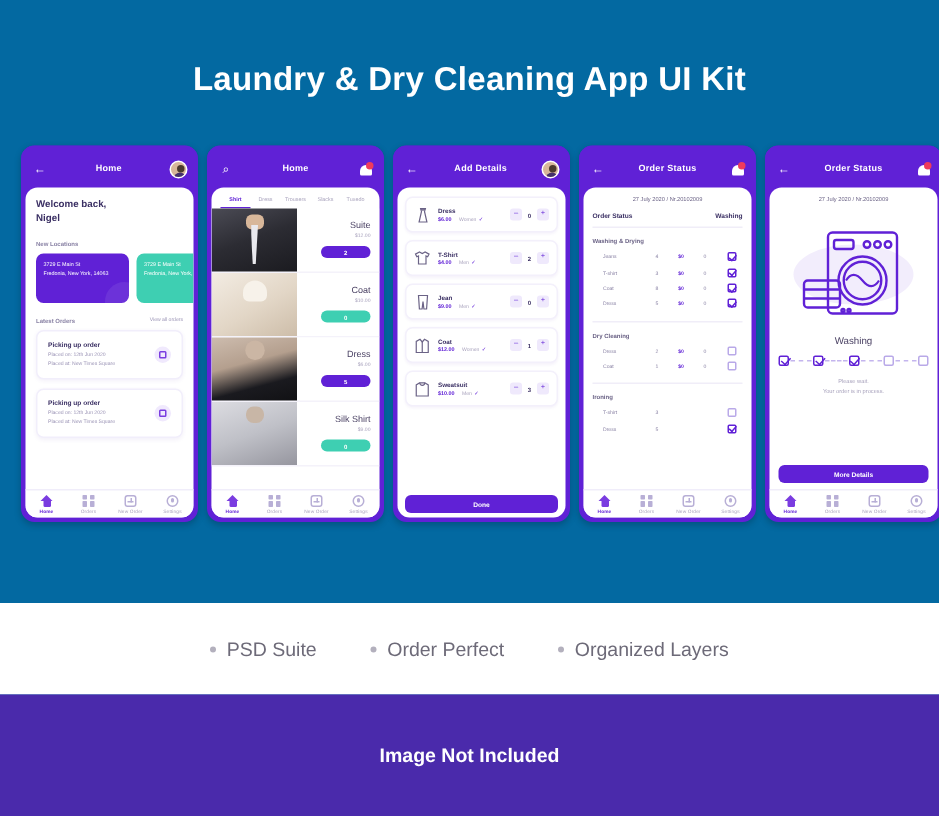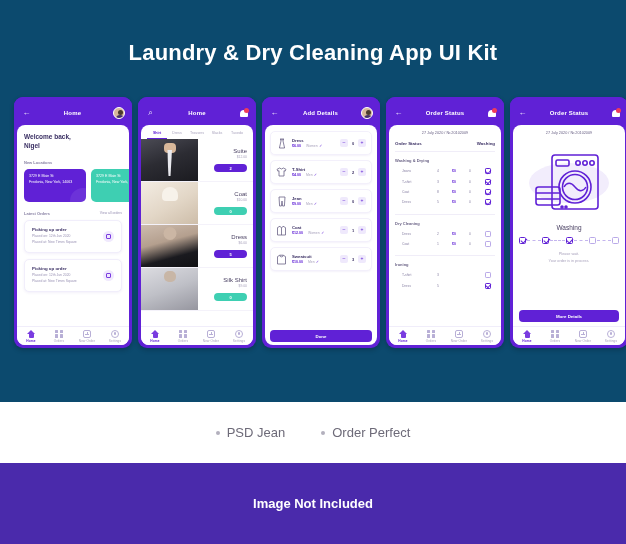--- a/index.html
+++ b/index.html
@@ -2,21 +2,21 @@
 <html><head>
 <meta charset="utf-8">
 <style>
   * { box-sizing: border-box; margin: 0; padding: 0; }
   html, body { width: 626px; height: 544px; }
   body {
     font-family: "Liberation Sans", sans-serif;
     background: #4a2aab;
     overflow: hidden;
   }
-  .page { position: relative; width: 626px; height: 544px; background: #0c4a6e; }
+  .page { position: relative; width: 626px; height: 544px; background: #0369a1; }
 
   
   .kit-title {
     position: absolute; top: 40px; left: 0; width: 626px;
     text-align: center; color: #ffffff;
     font-size: 22px; font-weight: bold; letter-spacing: .2px;
   }
 
   
   .phones {
@@ -840,25 +840,29 @@
           </div>
         </div>
       </div>
     </div>
 
   </div>
 
   <div class="features">
     <div class="feat">
       <span class="dot"></span>
-      <span class="txt">PSD Jean</span>
+      <span class="txt">PSD Suite</span>
     </div>
     <div class="feat">
       <span class="dot"></span>
       <span class="txt">Order Perfect</span>
     </div>
+    <div class="feat">
+      <span class="dot"></span>
+      <span class="txt">Organized Layers</span>
+    </div>
   </div>
 
   <div class="footer">
     <div class="txt">Image Not Included</div>
   </div>
 
 </div>
 
 </body></html>

